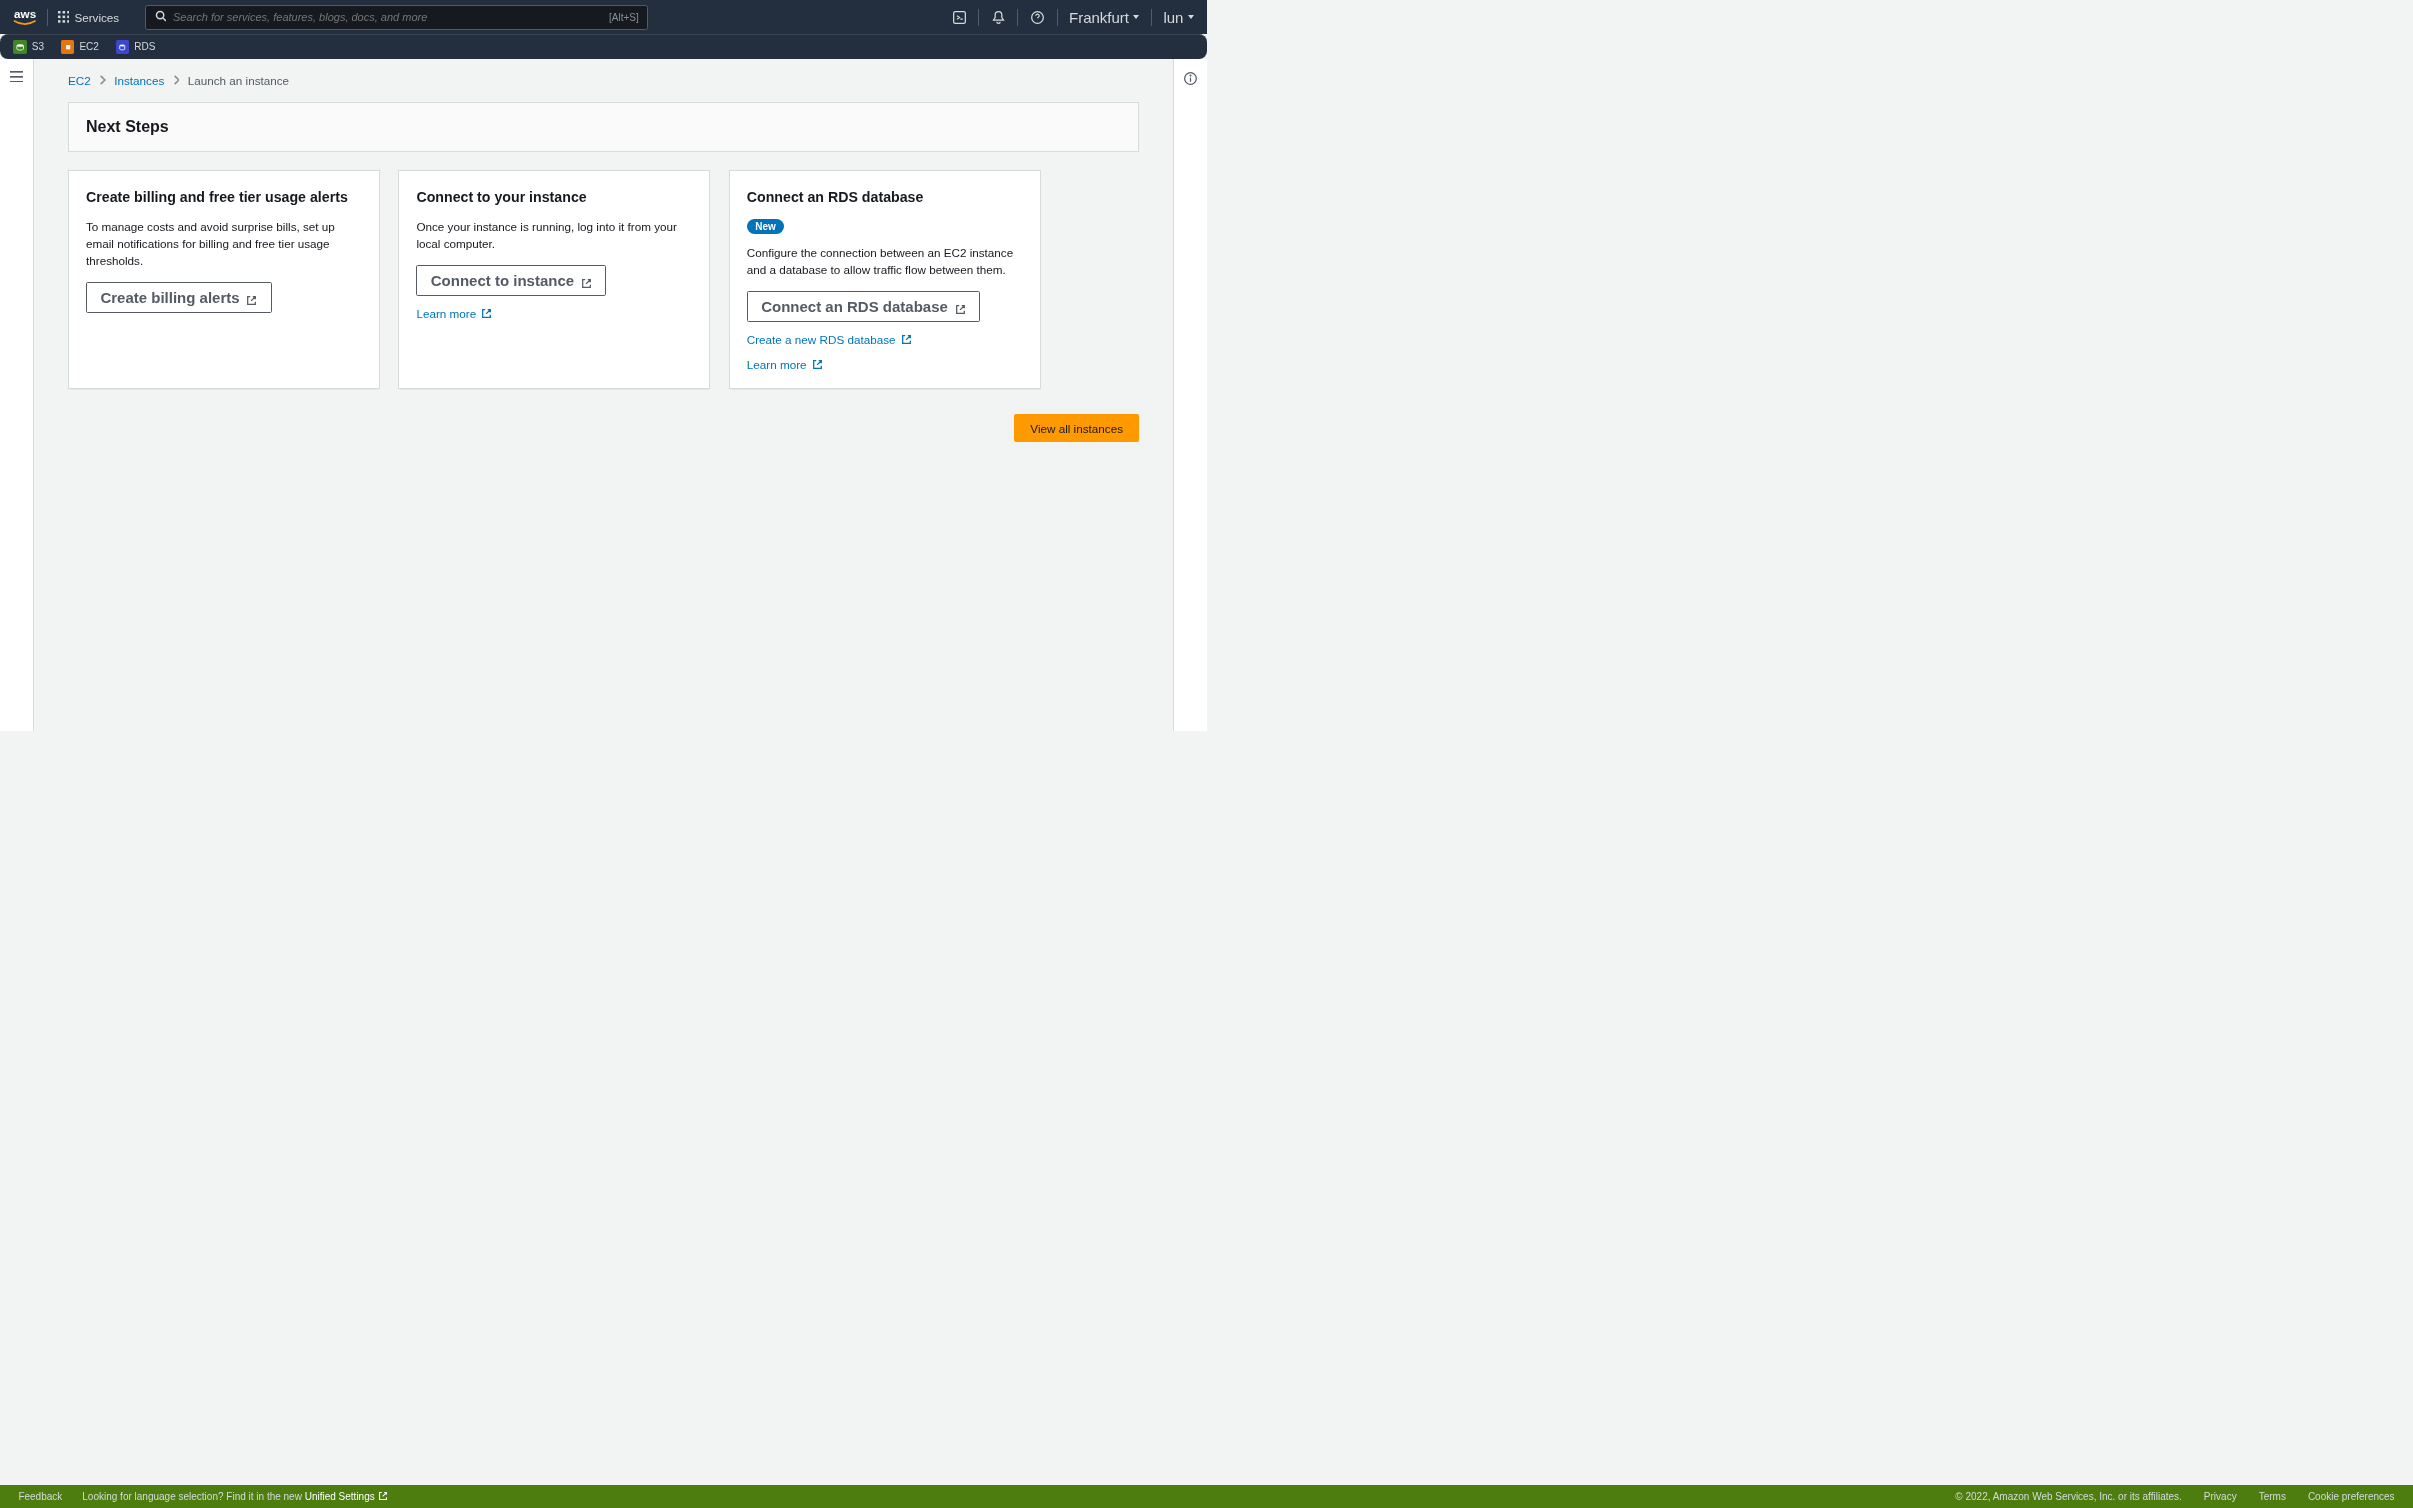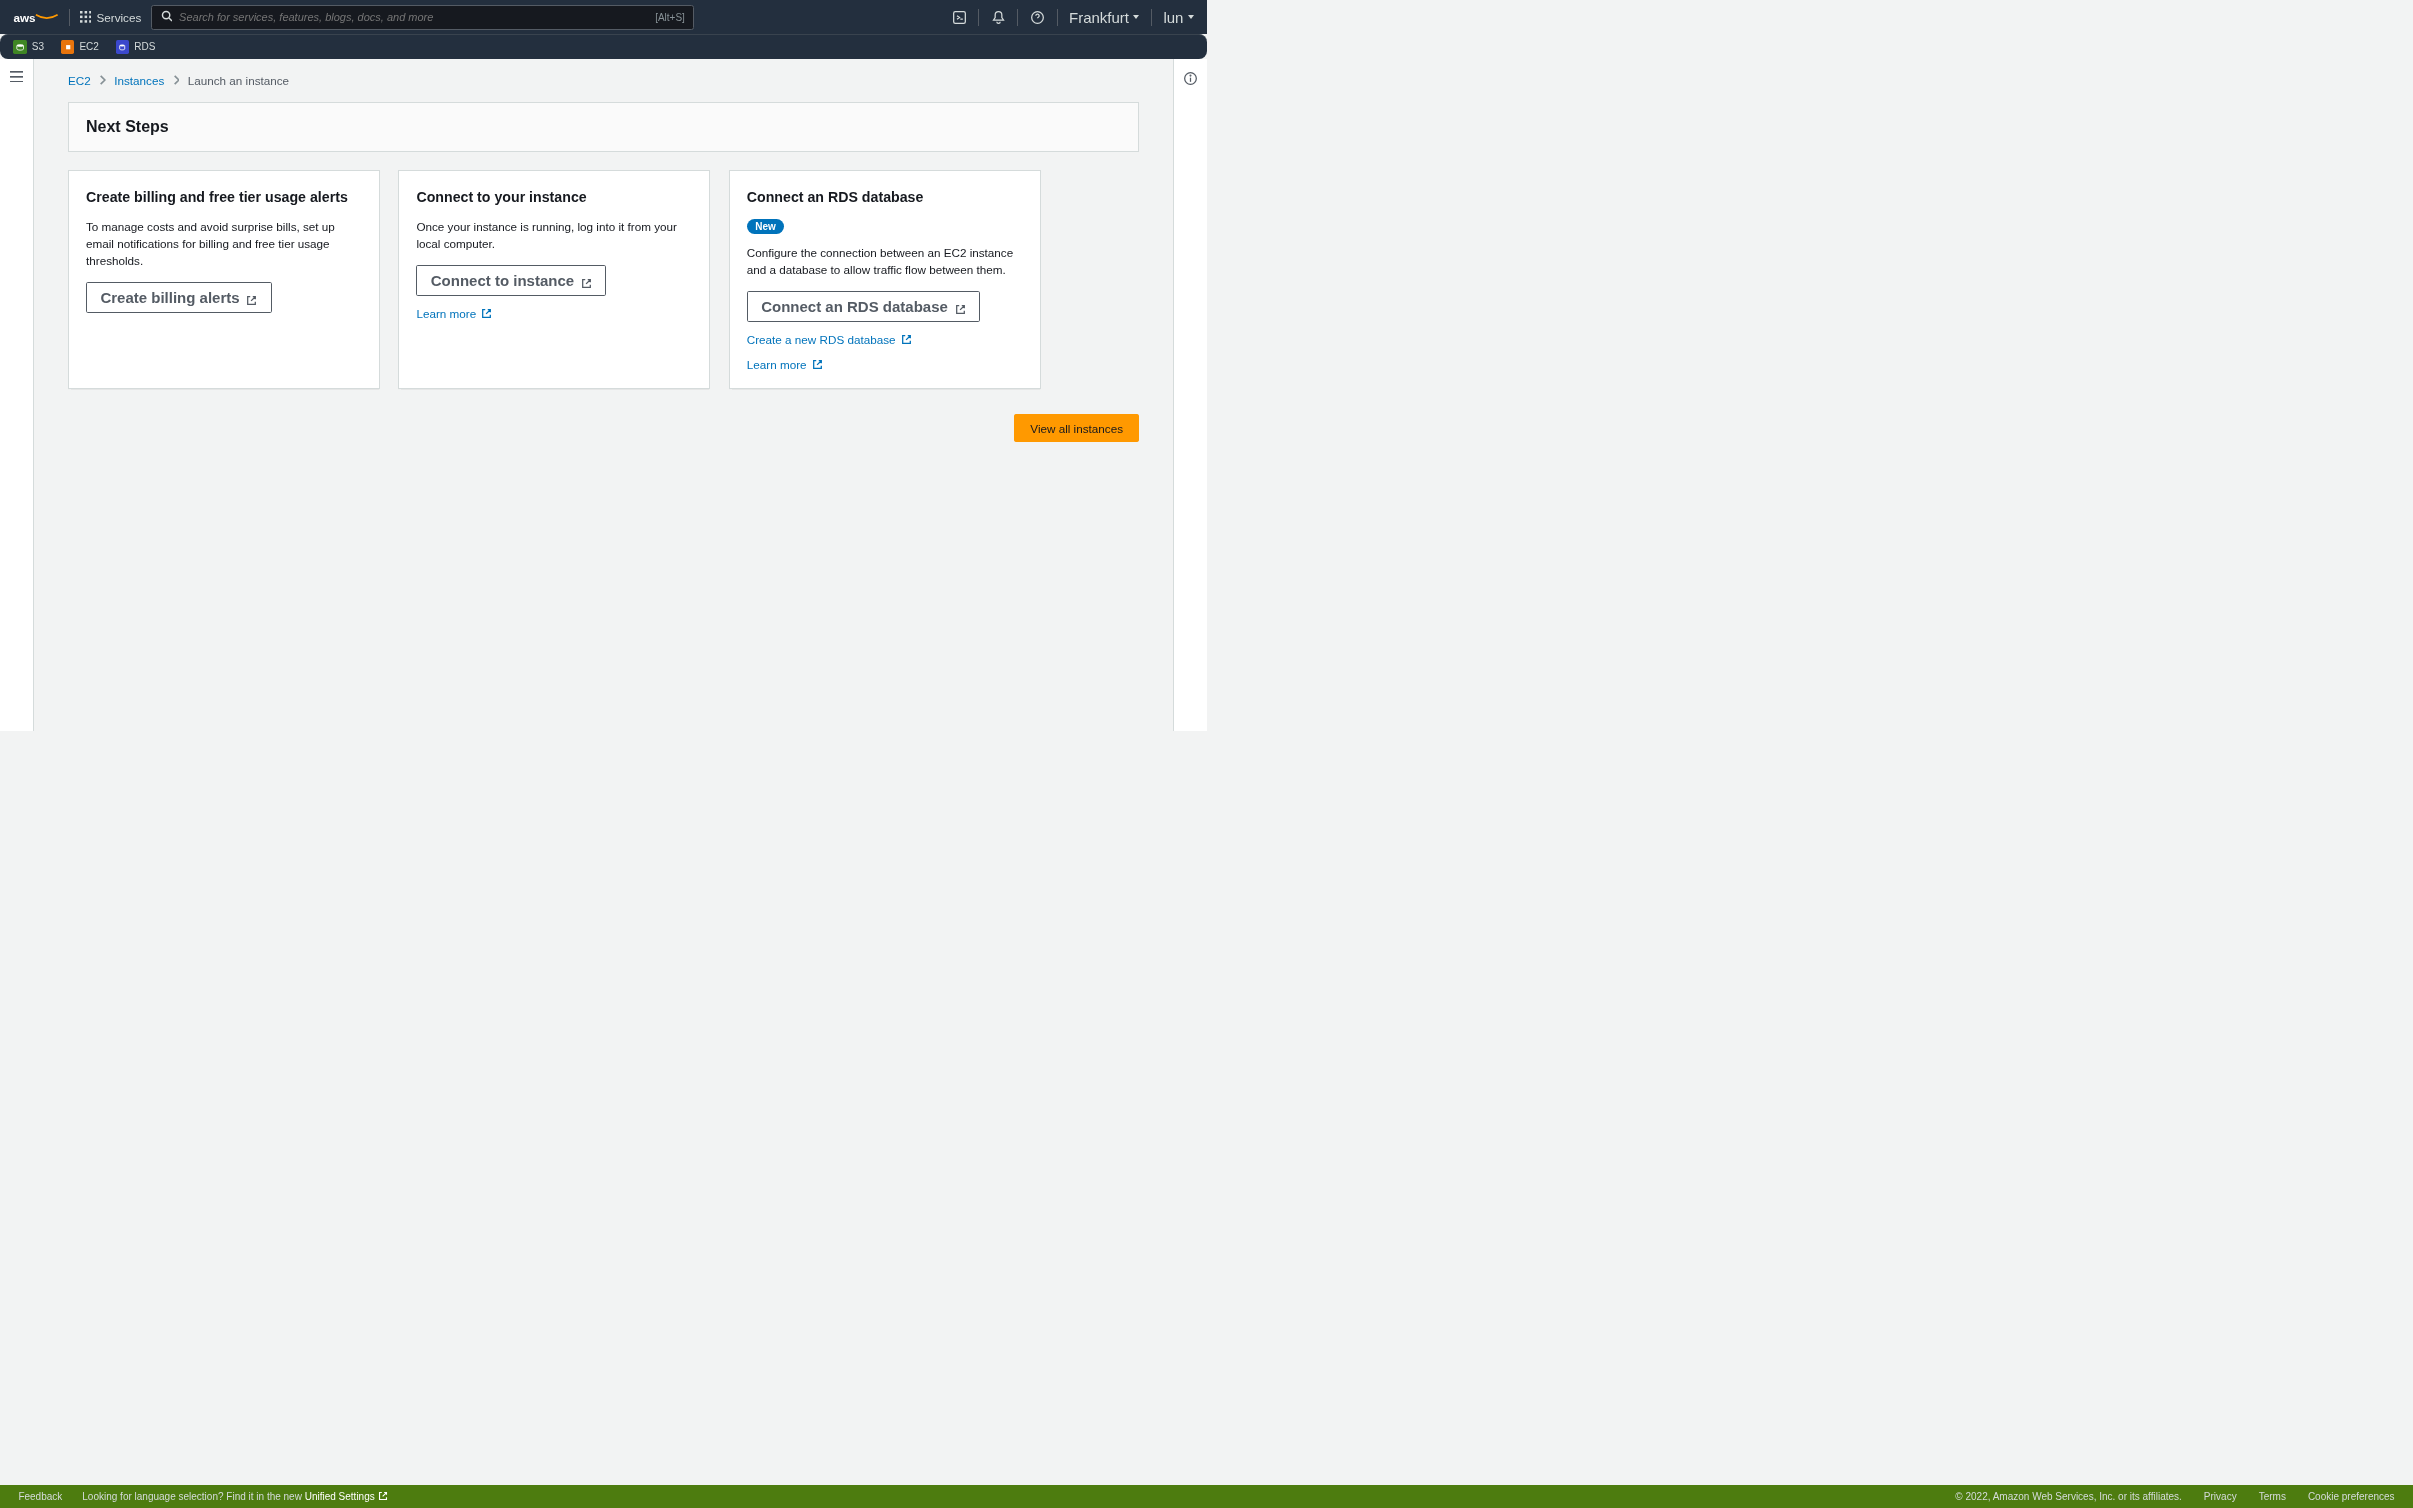--- a/index.html
+++ b/index.html
@@ -5,21 +5,21 @@
 * { box-sizing: border-box; margin: 0; padding: 0; }
 body { font-family: "Amazon Ember", "Helvetica Neue", Arial, sans-serif; background: #f2f3f3; color: #16191f; font-size: 11.7px; width: 1207px; height: 754px; overflow: hidden; }
 
 
 .top-nav { background: #232f3e; height: 34px; display: flex; align-items: center; padding: 0 13.4px; gap: 10px; }
 .aws-logo-txt { color: #fff; }
 .divider-v { width: 0.8px; height: 17px; background: #545b64; }
 .services-btn { display: flex; align-items: center; gap: 5px; color: #d5dbdb; cursor: pointer; }
 .grid-icon { display: inline-block; width: 11.7px; height: 11.7px; }
 .grid-icon svg { display: block; }
-.search-wrap { display: flex; align-items: center; background: #16191f; border: 0.8px solid #545b64; border-radius: 2.5px; height: 25px; width: 543px; padding: 0 8.4px; }
+.search-wrap { display: flex; align-items: center; background: #16191f; border: 0.8px solid #545b64; border-radius: 2.5px; height: 25px; width: 503px; padding: 0 8.4px; margin-left: 16px; }
 .search-wrap input { flex: 1; background: transparent; border: none; outline: none; color: #d5dbdb; font-style: italic; font-size: 11px; }
 .search-wrap .kbd { color: #879196; font-size: 10px; }
 .search-icon { color: #d5dbdb; margin-right: 6.7px; }
 .top-right { margin-left: auto; display: flex; align-items: center; gap: 11.7px; }
 .top-icon { color: #d5dbdb; cursor: pointer; display: flex; align-items: center; }
 .region-sel, .user-sel { color: #d5dbdb; display: flex; align-items: center; gap: 4.2px; cursor: pointer; font-size: 15px; }
 .caret-down { width: 0; height: 0; border-left: 3.4px solid transparent; border-right: 3.4px solid transparent; border-top: 4.2px solid #d5dbdb; }
 
 
 .service-bar { background: #232f3e; border-top: 0.8px solid #39434e; height: 25px; display: flex; align-items: center; padding: 0 13.4px; gap: 17px; border-radius: 8px; }
@@ -75,21 +75,21 @@
 
 .footer { position: absolute; bottom: 0; left: 0; right: 0; height: 23.5px; background: #4d7c0f; color: #d5dbdb; display: flex; align-items: center; padding: 0 18.4px; font-size: 10px; gap: 20px; }
 .footer a { color: #d5dbdb; text-decoration: none; cursor: pointer; }
 .footer .uset { color: #fff; display: inline-flex; gap: 3.4px; }
 .footer-right { margin-left: auto; display: flex; gap: 22px; align-items: center; }
 </style>
 </head>
 <body>
 
 <div class="top-nav">
-  <div style="display:flex;flex-direction:row;align-items:center;gap:0;">
+  <div style="display:flex;flex-direction:column;align-items:center;gap:0;">
     <span class="aws-logo-txt" style="font-weight:600;font-size:11.7px;">aws</span>
     <svg width="23.5" height="6.7" viewBox="0 0 28 8">
         <path d="M1 1 Q14 9 27 1" stroke="#ff9900" stroke-width="2" fill="none"></path>
       </svg>
   </div>
   <div class="divider-v"></div>
   <div class="services-btn">
     <span class="grid-icon">
       <svg width="11.7" height="11.7" viewBox="0 0 14 14" fill="#d5dbdb">
           <rect x="0" y="0" width="3" height="3"></rect>

